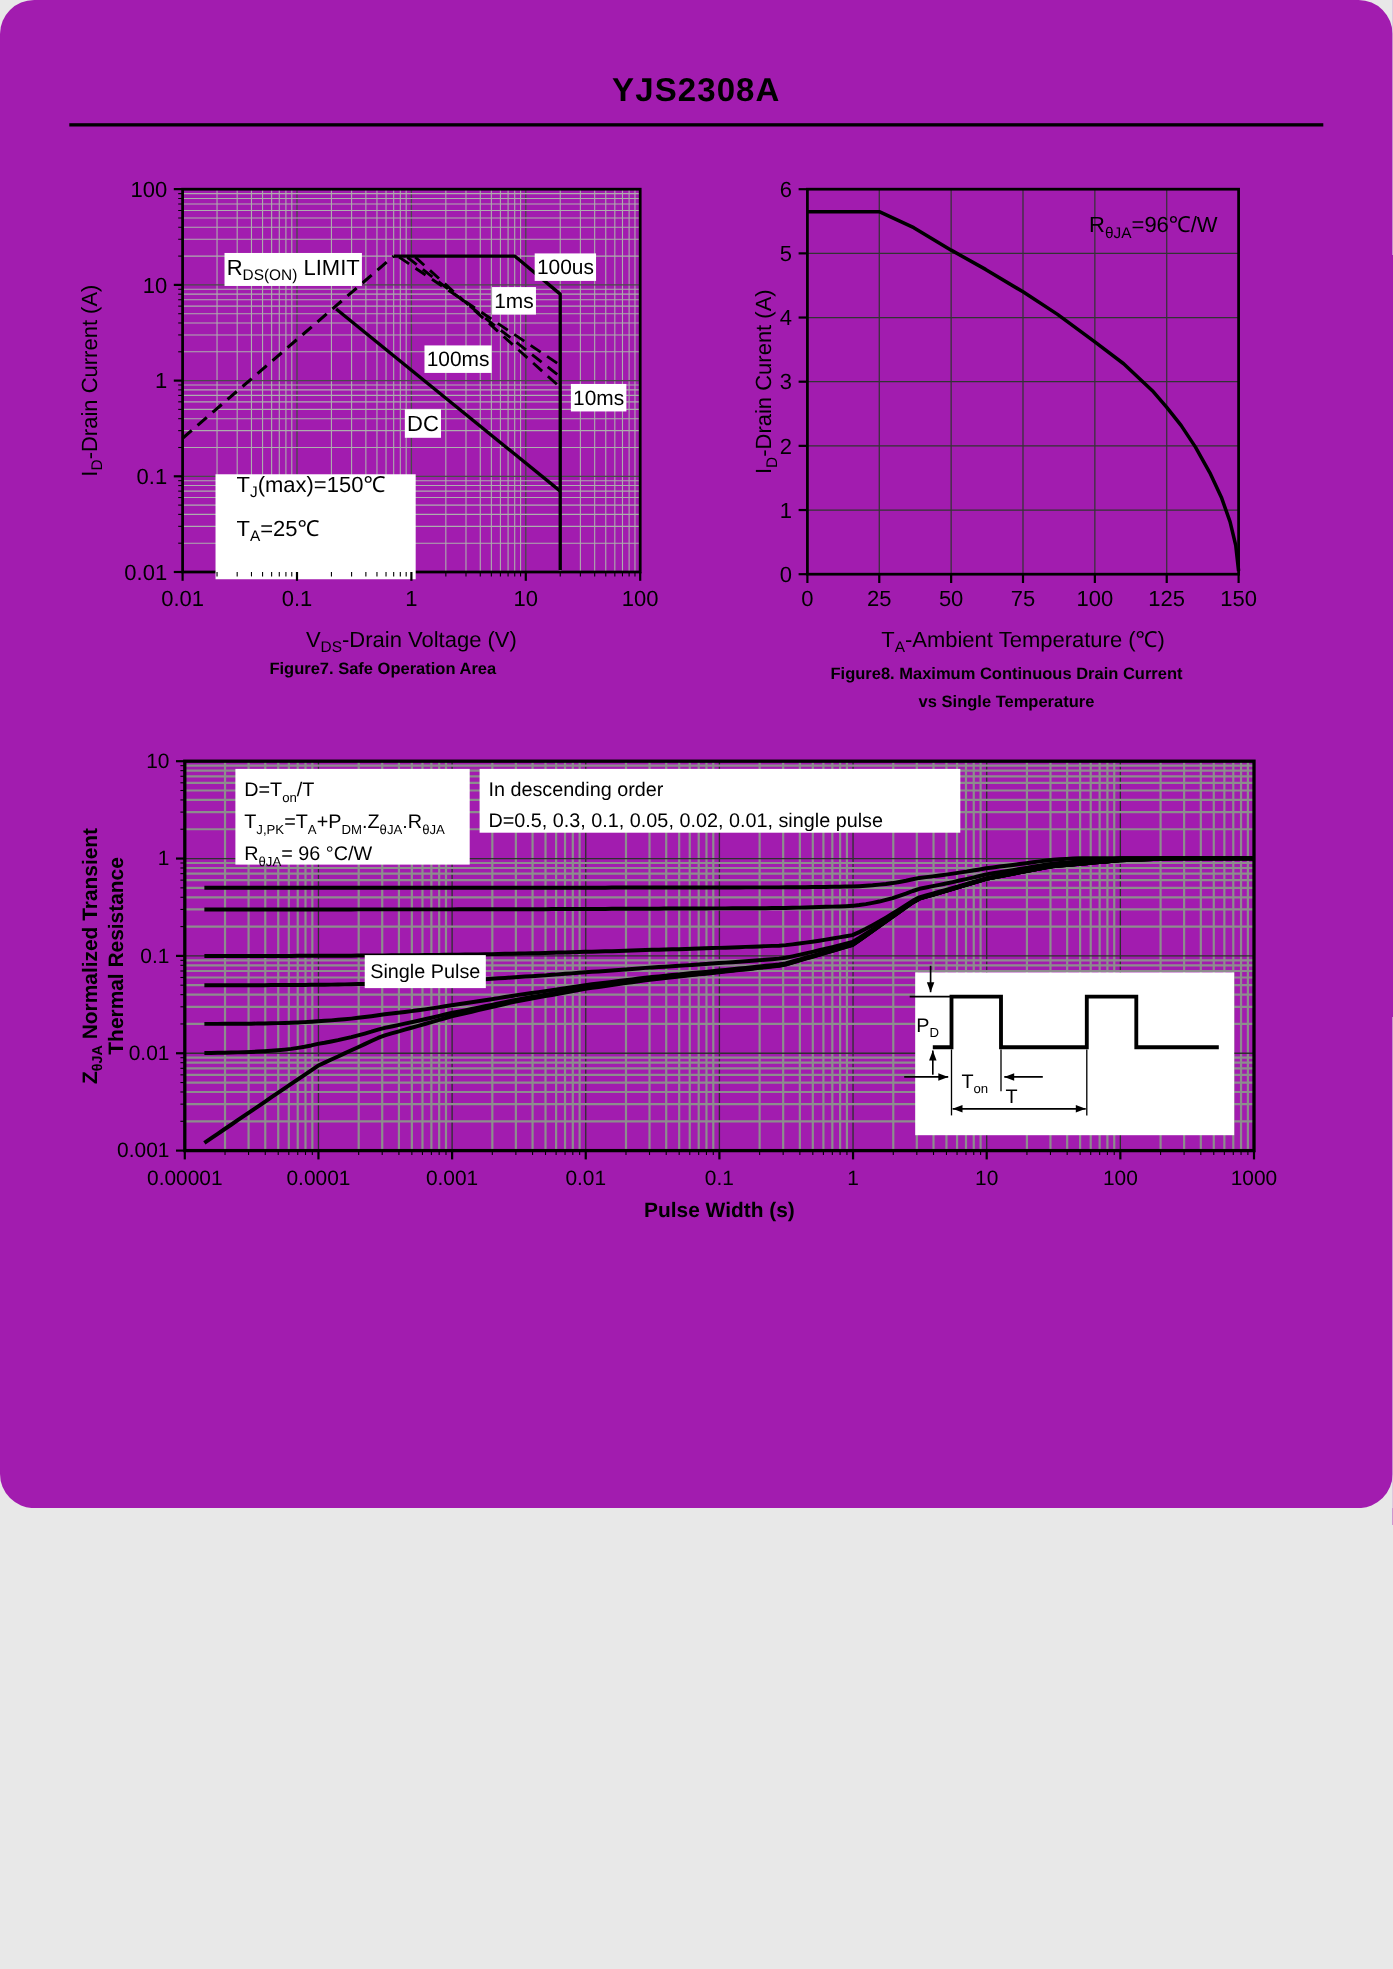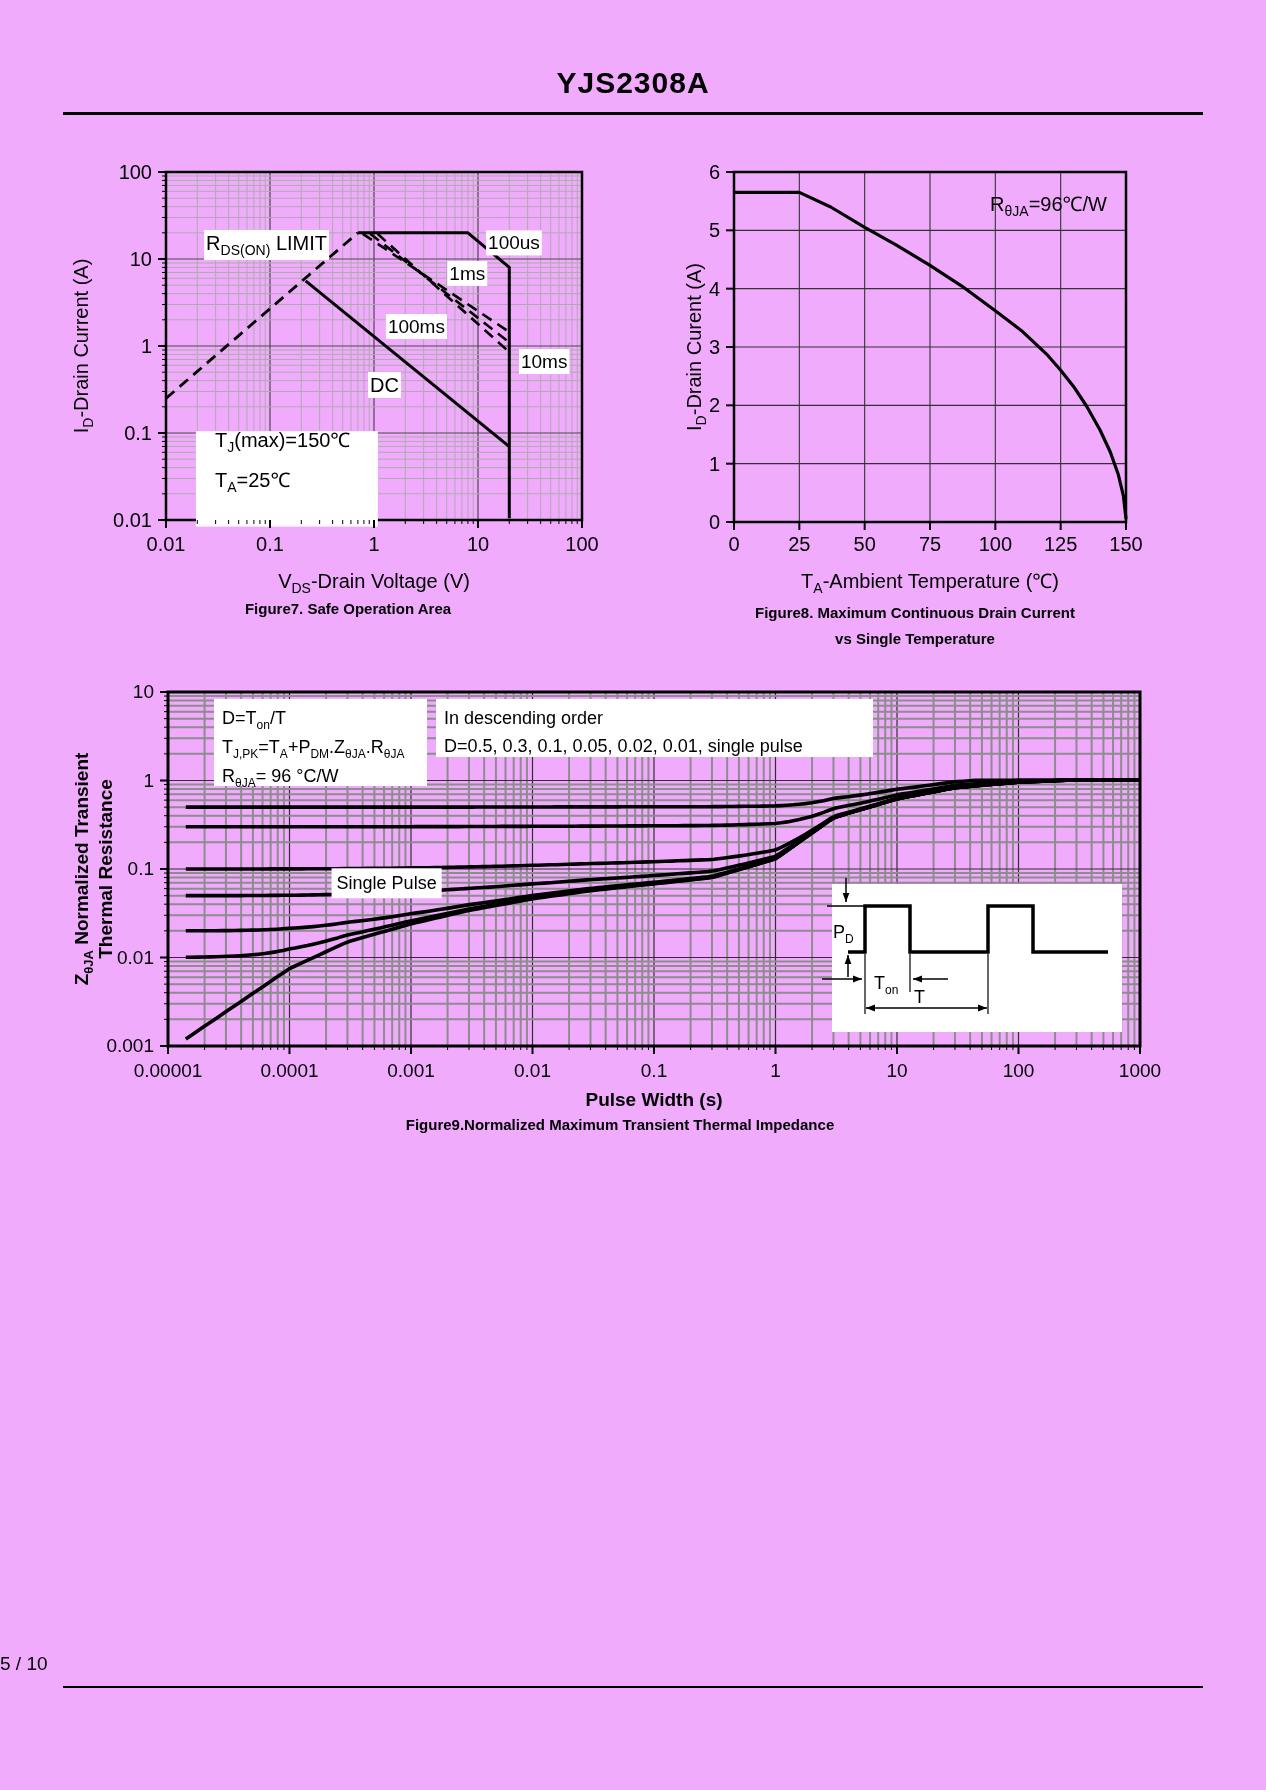--- a/index.html
+++ b/index.html
@@ -1,17 +1,17 @@
 <!DOCTYPE html>
 <html><head>
 <meta charset="utf-8">
 <style>
   html,body{margin:0;padding:0;background:#e8e8e8;}
-  .page{position:relative;width:1266px;height:1790px;background:#f0abfc;margin:0 auto;
-        font-family:"Liberation Sans",sans-serif;color:#000;overflow:hidden;}
+  .page{position:relative;width:1266px;height:1371px;background:#a21caf;margin:0 auto;
+        font-family:"Liberation Sans",sans-serif;color:#000;overflow:hidden;border-radius:31px;}
   .page-title{position:absolute;left:0;top:66px;width:100%;text-align:center;
         font-size:30px;font-weight:bold;letter-spacing:1px;}
   .rule{position:absolute;left:63px;width:1140px;background:#000;}
   .rule.top{top:112px;height:3px;}
   .rule.bottom{top:1686px;height:2px;}
   .caption{position:absolute;font-size:15px;font-weight:bold;text-align:center;white-space:nowrap;}
   #fig7-caption{left:140px;top:600px;width:416px;}
   #fig8-caption{left:719px;top:600px;width:392px;line-height:26px;}
   #fig9-caption{left:100px;top:1116px;width:1040px;}
   .page-number{position:absolute;left:0;top:1653px;width:100%;font-size:19px;}
@@ -522,17 +522,16 @@
         <text x="0" y="0" text-anchor="middle" fill="#000" font-family="&quot;Liberation Sans&quot;,sans-serif" font-size="19" font-weight="bold" transform="translate(88 869) rotate(-90)"><tspan font-size="19">Z</tspan><tspan dy="5" font-size="13">θJA</tspan><tspan font-size="19" dy="-5"> Normalized Transient</tspan></text>
         <text x="0" y="0" text-anchor="middle" fill="#000" font-family="&quot;Liberation Sans&quot;,sans-serif" font-size="19" font-weight="bold" transform="translate(112 869) rotate(-90)"><tspan font-size="19">Thermal Resistance</tspan></text>
       </g>
     </svg>
 
   <div class="caption" id="fig7-caption">Figure7. Safe Operation Area</div>
   <div class="caption" id="fig8-caption">
     <div>Figure8. Maximum Continuous Drain Current</div>
     <div>vs Single Temperature</div>
   </div>
-  <div class="caption" id="fig9-caption">Figure9.Normalized Maximum Transient Thermal Impedance</div>
 
   <div class="page-number">5 / 10</div>
   <div class="rule bottom"></div>
 </div>
 
 </body></html>

